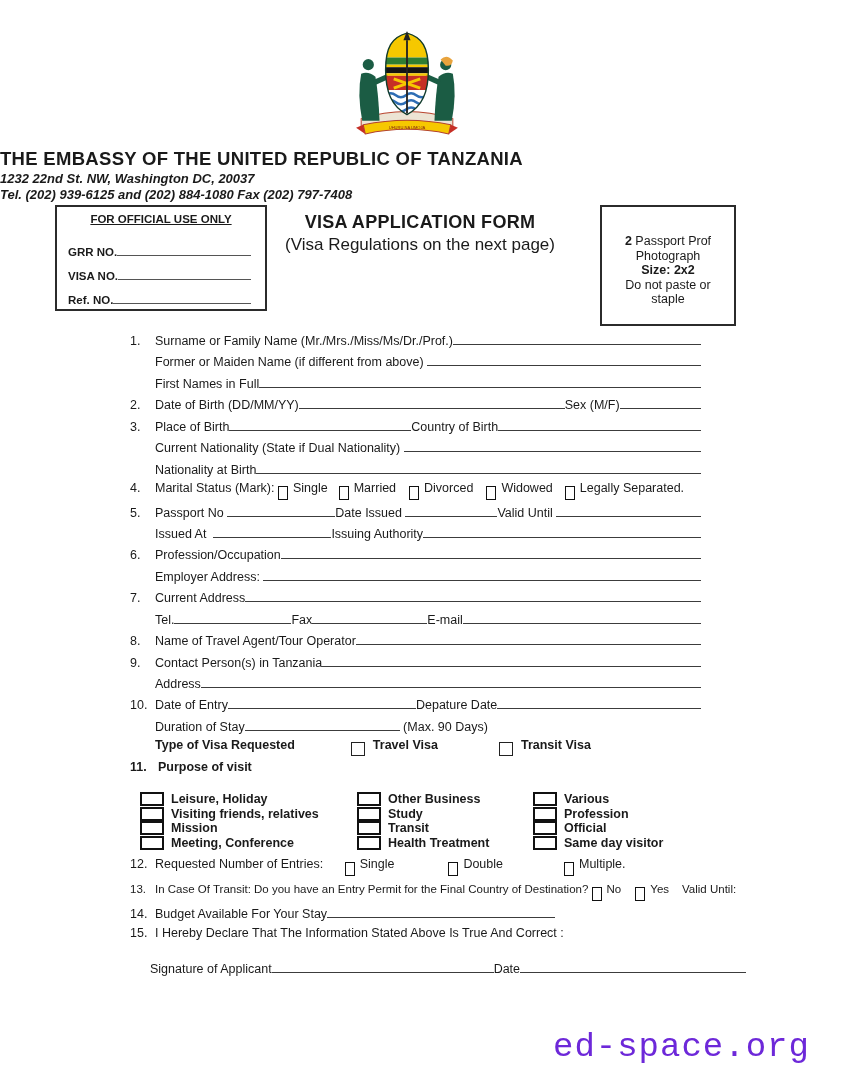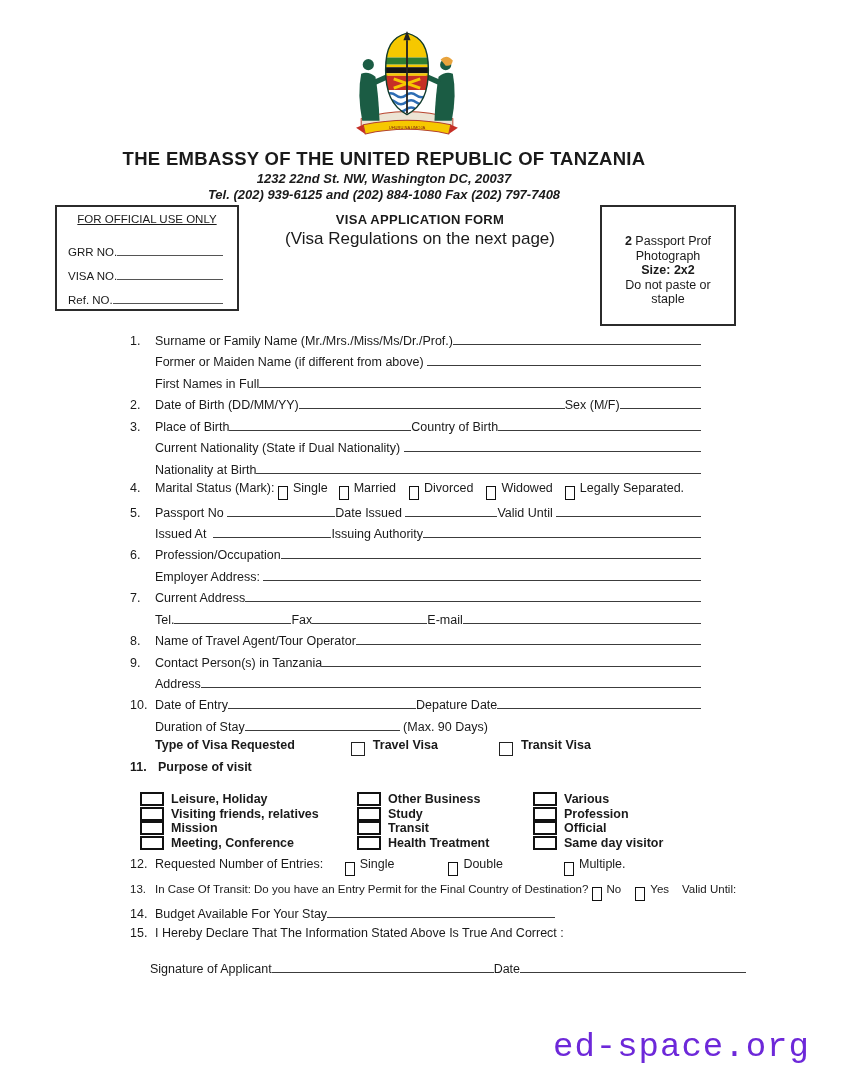--- a/index.html
+++ b/index.html
@@ -5,35 +5,35 @@
   html,body { margin:0; padding:0; background:#fff; }
   .page {
     position:relative; width:844px; height:1092px; background:#ffffff;
     font-family:"Liberation Sans", sans-serif; color:#1a1a1a; overflow:hidden;
   }
 
   
   .emblem { position:absolute; left:351px; top:31px; width:112px; height:106px; }
 
   
-  .hdr { position:absolute; left:0; top:148px; width:768px; text-align:center; }
+  .hdr { position:absolute; left:0; top:148px; width:768px; }
   .hdr-title { font-size:18.5px; font-weight:bold; letter-spacing:.3px; }
   .hdr-line  { font-size:13px; font-weight:bold; font-style:italic; margin-top:1px; }
 
   
-  .official-box { position:absolute; left:55px; top:205px; width:184px; height:106px;
-    border:2px solid #2b2b2b; font-size:11.5px; box-sizing:border-box; }
+  .official-box { position:absolute; left:55px; top:205px; width:212px; height:106px;
+    border:2px solid #2b2b2b; font-size:11.5px; box-sizing:border-box;font-weight:bold; }
   .ob-title { text-align:center; text-decoration:underline; margin-top:6px; }
   .ob-field { position:absolute; left:11px; right:14px; display:flex; align-items:baseline; white-space:pre; }
   .ob-f0 { top:36px; } .ob-f1 { top:60px; } .ob-f2 { top:84px; }
   .ob-line { flex:1; border-bottom:1px solid #555; height:12px; }
 
   
   .form-title { position:absolute; left:255px; top:212px; width:330px; text-align:center; }
-  .ft-main { font-size:13px; font-weight:bold; letter-spacing:.3px; }
+  .ft-main { font-size:18px; font-weight:bold; letter-spacing:.3px; }
   .ft-sub  { font-size:17px; margin-top:2px; }
 
   
   .photo-box { position:absolute; left:600px; top:205px; width:136px; height:121px;
     border:2px solid #2b2b2b; box-sizing:border-box; text-align:center;
     font-size:12.5px; line-height:14.5px; padding-top:27px; }
 
   
   .form { position:absolute; left:130px; top:331px; width:616px; font-size:12.5px; }
   .row { display:flex; align-items:baseline; height:21.45px; white-space:pre; }

